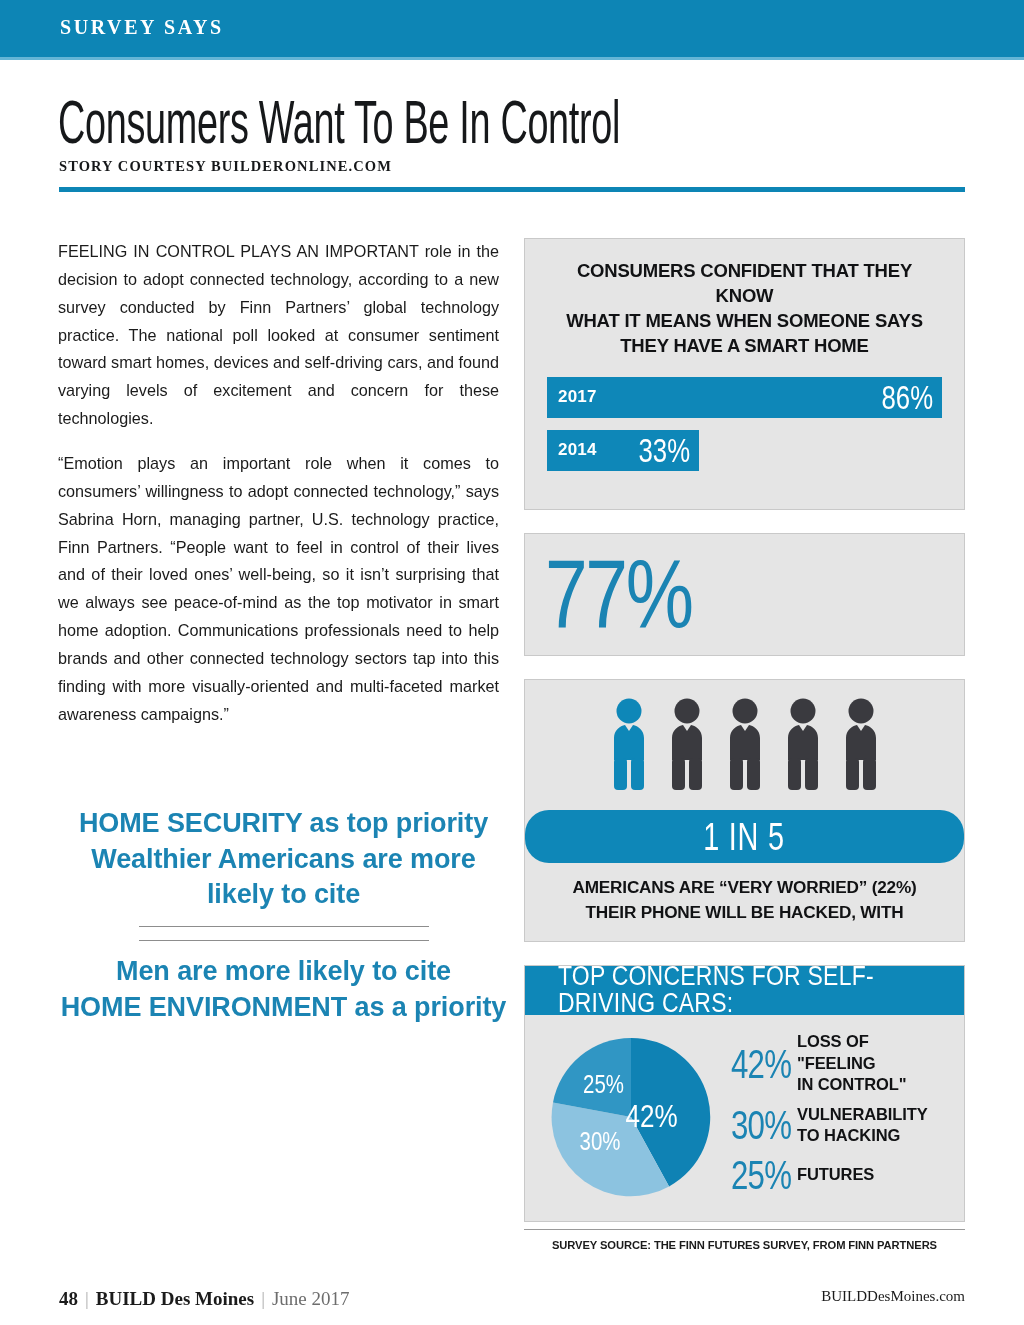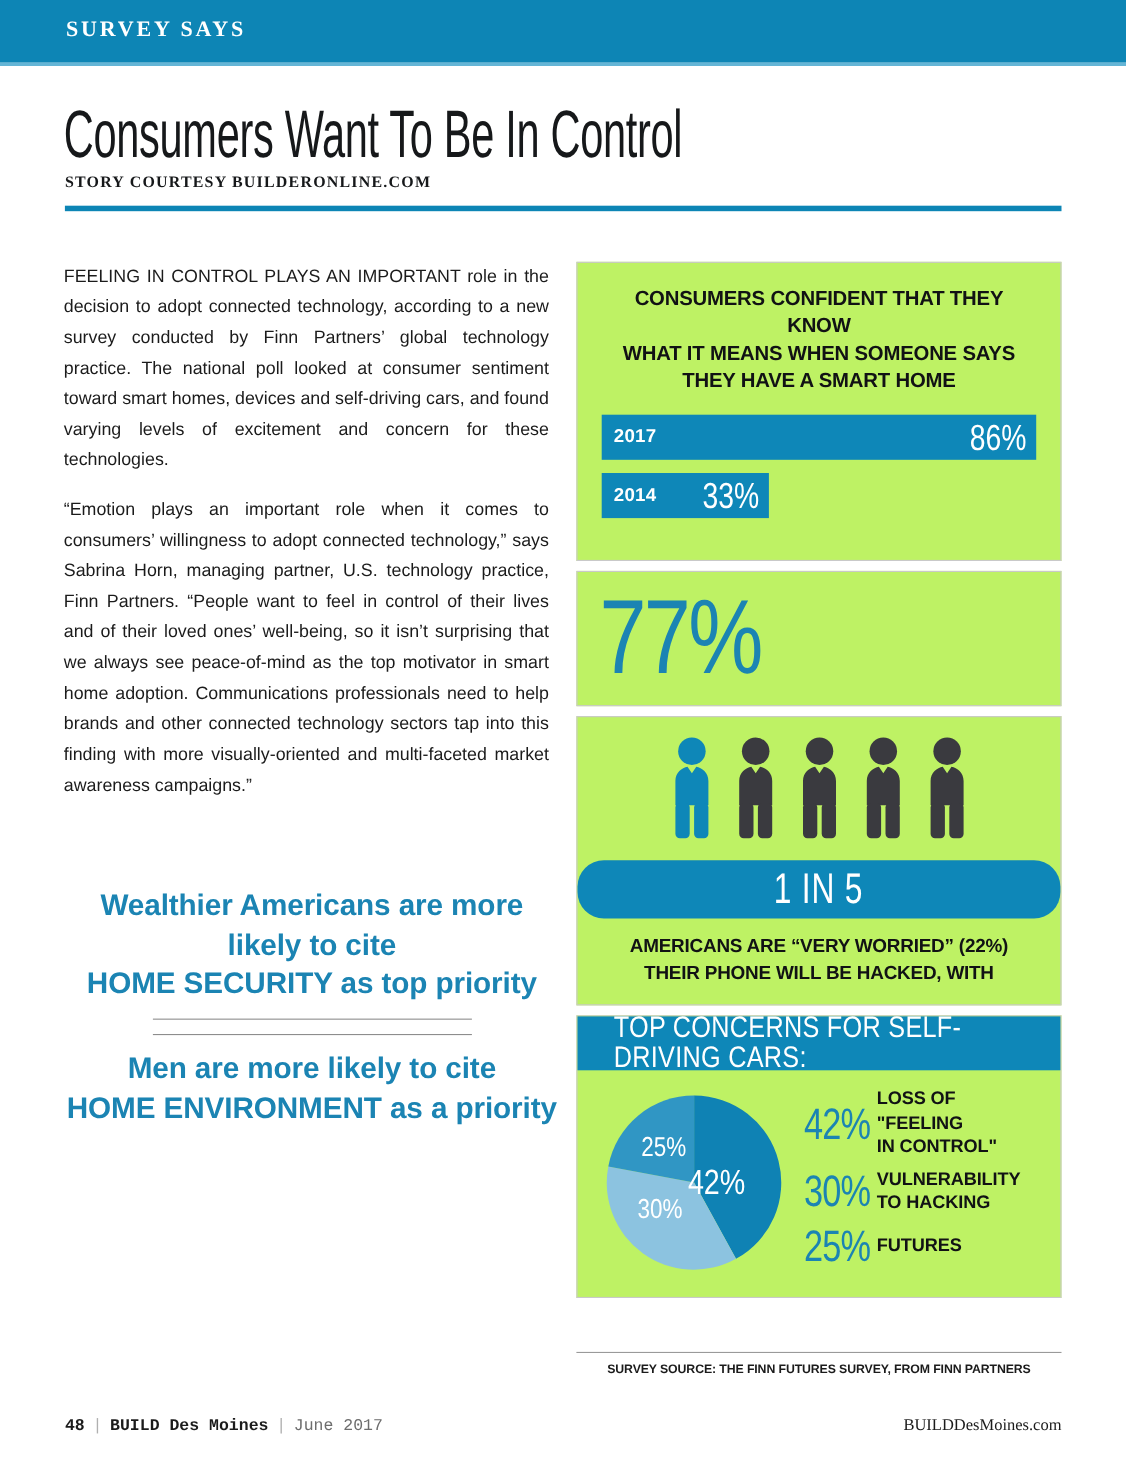--- a/index.html
+++ b/index.html
@@ -106,23 +106,23 @@
     margin: 13px auto 13px auto;
   }
 
   
   .rightcol {
     position: absolute;
     left: 524px; top: 238px;
     width: 441px;
   }
   .panel {
-    background: #bef264;
+    background: #e5e5e5;
     border: 1px solid #c9c9c9;
-    margin-bottom: 9px;
+    margin-bottom: 23px;
     position: relative;
   }
 
   
   .p1 { padding: 20px 22px 26px 22px; }
   .p1-title {
     text-align: center;
     font-size: 18.5px;
     font-weight: bold;
     line-height: 1.35;
@@ -287,22 +287,22 @@
     font-size: 11.2px;
     font-weight: bold;
     color: #1b1b1b;
     letter-spacing: -0.1px;
   }
 
   
   .footer-left {
     position: absolute;
     left: 59px; top: 1288px;
-    font-family: Liberation Mono, monospace;
-    font-size: 15px;
+    font-family: Liberation Serif, serif;
+    font-size: 19px;
     color: #1b1b1b;
     white-space: nowrap;
   }
   .footer-left .pg { font-weight: bold; }
   .footer-left .sep { color: #b0b0b0; margin: 0 7px; font-weight: 400; }
   .footer-left .brand { font-weight: bold; }
   .footer-left .date { color: #6d6d6d; }
   .footer-right {
     position: absolute;
     right: 59px; top: 1288px;
@@ -326,22 +326,22 @@
 
 <div class="leftcol">
   <p class="body-para">
     <span class="lead">FEELING IN CONTROL PLAYS AN IMPORTANT</span><span> role in the decision to adopt connected technology, according to a new survey conducted by Finn Partners’ global technology practice. The national poll looked at consumer sentiment toward smart homes, devices and self-driving cars, and found varying levels of excitement and concern for these technologies.</span>
   </p>
   <p class="body-para">“Emotion plays an important role when it comes to consumers’ willingness to adopt connected technology,” says Sabrina Horn, managing partner, U.S. technology practice, Finn Partners. “People want to feel in control of their lives and of their loved ones’ well-being, so it isn’t surprising that we always see peace-of-mind as the top motivator in smart home adoption. Communications professionals need to help brands and other connected technology sectors tap into this finding with more visually-oriented and multi-faceted market awareness campaigns.”</p>
 </div>
 
 <div class="pullquotes">
   <div class="pq">
+    <div>HOME SECURITY as top priority</div>
     <div>Wealthier Americans are more likely to cite</div>
-    <div>HOME SECURITY as top priority</div>
   </div>
   <div class="pq-divider"></div>
   <div class="pq-divider"></div>
   <div class="pq">
     <div>Men are more likely to cite</div>
     <div>HOME ENVIRONMENT as a priority</div>
   </div>
 </div>
 
 <div class="rightcol">

